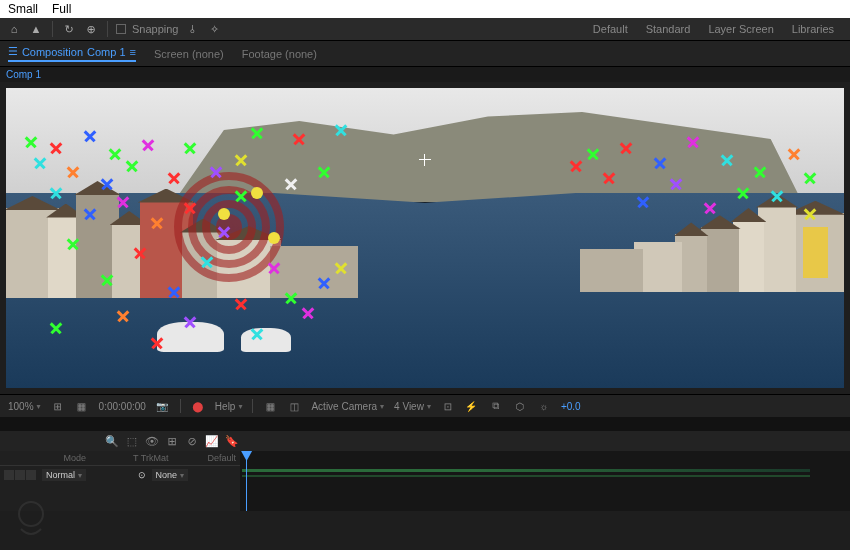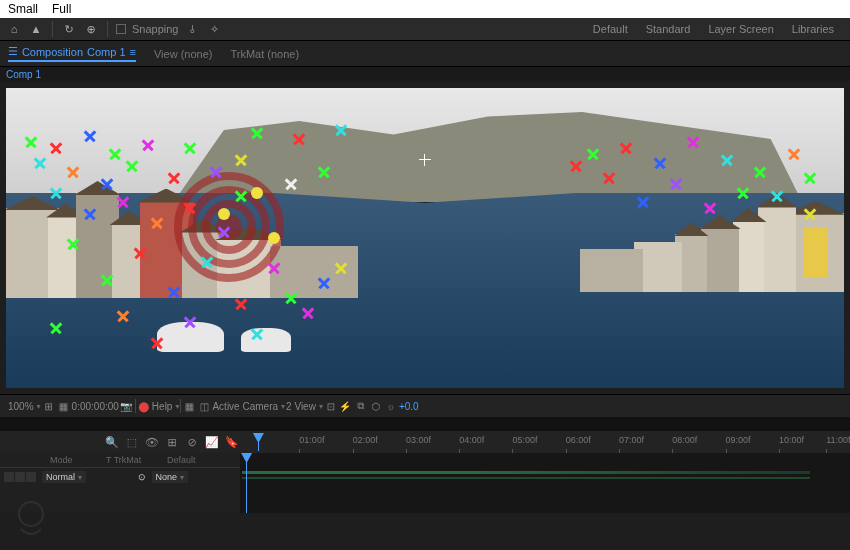--- a/index.html
+++ b/index.html
@@ -67,40 +67,40 @@
 .tc-r{color:#ff3030;} .tc-g{color:#30ff30;} .tc-b{color:#3060ff;} .tc-c{color:#30e0e0;}
 .tc-m{color:#e030e0;} .tc-y{color:#e0e030;} .tc-o{color:#ff8030;} .tc-p{color:#a050ff;}
 .tc-w{color:#f0f0f0;}
 .marker-dot { position:absolute; width:12px; height:12px; border-radius:50%; background:#f0e040; transform:translate(-50%,-50%); }
 
 .anchor { position:absolute; top:24%; left:50%; width:12px; height:12px; transform:translate(-50%,-50%); }
 .anchor::before,.anchor::after { content:''; position:absolute; background:#fff; }
 .anchor::before { left:45%; top:0; bottom:0; width:1px; }
 .anchor::after { top:45%; left:0; right:0; height:1px; }
 
-.viewer-controls { background:#232323; padding:4px 8px; display:flex; align-items:center; gap:1px; font-size:10px; color:#888; border-top:1px solid #000; }
+.viewer-controls { background:#232323; padding:4px 8px; display:flex; align-items:center; gap:10px; font-size:10px; color:#888; border-top:1px solid #000; }
 .vc-sep { width:1px; height:14px; background:#444; }
 .dropdown { display:flex; align-items:center; gap:3px; cursor:pointer; }
 .chev { font-size:8px; color:#666; }
 .icon-sm { width:14px; height:14px; display:inline-flex; align-items:center; justify-content:center; }
 .exposure { color:#4a9eff; }
 
 .spacer { height:14px; background:#121212; }
 
 .timeline-header { background:#232323; display:flex; align-items:center; padding:2px 6px; gap:6px; }
 .tl-left { width:240px; display:flex; gap:4px; justify-content:flex-end; padding-right:6px; }
 .tl-icon { width:16px; height:16px; display:flex; align-items:center; justify-content:center; color:#888; cursor:pointer; }
 .tl-ruler { flex:1; position:relative; height:18px; font-size:9px; color:#777; }
 .tl-tick { position:absolute; top:2px; }
 .tl-tick::before { content:''; position:absolute; left:0; top:14px; width:1px; height:4px; background:#555; }
 .playhead { position:absolute; top:0; bottom:0; width:1px; background:#4a9eff; }
 .playhead::before { content:''; position:absolute; top:0; left:-5px; width:11px; height:10px; background:#4a9eff; clip-path:polygon(0 0,100% 0,50% 100%); }
 .timeline-body { background:#1a1a1a; display:flex; height:60px; }
 .layer-panel { width:240px; background:#202020; font-size:9px; }
-.layer-cols { display:flex; padding:2px 4px; color:#666; border-bottom:1px solid #333; gap:6px; }
+.layer-cols { display:flex; padding:2px 4px; color:#666; border-bottom:1px solid #333; gap:20px; }
 .layer-row { display:flex; padding:3px 4px; gap:6px; align-items:center; }
 .layer-toggles { display:flex; gap:1px; }
 .tog { width:10px; height:10px; background:#333; }
 .mode-dd { background:#2a2a2a; padding:1px 4px; font-size:9px; display:flex; align-items:center; gap:3px; }
 .track-area { flex:1; position:relative; background:#161616; }
 .track-bar { position:absolute; top:18px; left:2px; right:40px; height:3px; background:linear-gradient(90deg,#2a6a3a 0%,#2a6a3a 40%,#1a3a2a 100%); }
 .track-bar2 { position:absolute; top:24px; left:2px; right:40px; height:2px; background:#2a6a3a; opacity:0.6; }
 
 .watermark { position:absolute; bottom:6px; left:6px; width:50px; height:50px; opacity:0.15; }
 .watermark svg { width:100%; height:100%; }
@@ -132,22 +132,22 @@
   </div>
 </div>
 
 <div class="panel-tabs">
   <div class="panel-tab active">
     <span>☰</span>
     <span>Composition</span>
     <span>Comp 1</span>
     <span>≡</span>
   </div>
-  <div class="panel-tab">View (none)</div>
-  <div class="panel-tab">TrkMat (none)</div>
+  <div class="panel-tab">Screen (none)</div>
+  <div class="panel-tab">Footage (none)</div>
 </div>
 
 <div class="comp-header">Comp 1</div>
 
 <div class="viewer">
   <div class="video-frame">
     <div class="sky"></div>
     <div class="mountain"></div>
     <div class="water"></div>
     <div class="buildings-left">
@@ -284,21 +284,21 @@
       <span class="chev">▾</span>
   </div>
   <div class="vc-sep"></div>
   <span class="icon-sm">▦</span>
   <span class="icon-sm">◫</span>
   <div class="dropdown">
     <span>Active Camera</span>
       <span class="chev">▾</span>
   </div>
   <div class="dropdown">
-    <span>2 View</span>
+    <span>4 View</span>
       <span class="chev">▾</span>
   </div>
   <span class="icon-sm">⊡</span>
   <span class="icon-sm">⚡</span>
   <span class="icon-sm">⧉</span>
   <span class="icon-sm">⬡</span>
   <span class="icon-sm">☼</span>
   <span class="exposure">+0.0</span>
 </div>
 
@@ -306,34 +306,20 @@
 
 <div class="timeline-header">
   <div class="tl-left">
     <div class="tl-icon">🔍</div>
     <div class="tl-icon">⬚</div>
     <div class="tl-icon">👁</div>
     <div class="tl-icon">⊞</div>
     <div class="tl-icon">⊘</div>
     <div class="tl-icon">📈</div>
     <div class="tl-icon">🔖</div>
-  </div>
-  <div class="tl-ruler">
-    <div class="playhead" style="left:1%"></div>
-    <div class="tl-tick" style="left:8%">01:00f</div>
-    <div class="tl-tick" style="left:17%">02:00f</div>
-    <div class="tl-tick" style="left:26%">03:00f</div>
-    <div class="tl-tick" style="left:35%">04:00f</div>
-    <div class="tl-tick" style="left:44%">05:00f</div>
-    <div class="tl-tick" style="left:53%">06:00f</div>
-    <div class="tl-tick" style="left:62%">07:00f</div>
-    <div class="tl-tick" style="left:71%">08:00f</div>
-    <div class="tl-tick" style="left:80%">09:00f</div>
-    <div class="tl-tick" style="left:89%">10:00f</div>
-    <div class="tl-tick" style="left:97%">11:00f</div>
   </div>
 </div>
 
 <div class="timeline-body">
   <div class="layer-panel">
     <div class="layer-cols">
       <span style="width:40px"></span>
       <span style="width:50px">Mode</span>
       <span style="width:55px">T  TrkMat</span>
       <span>Default</span>

